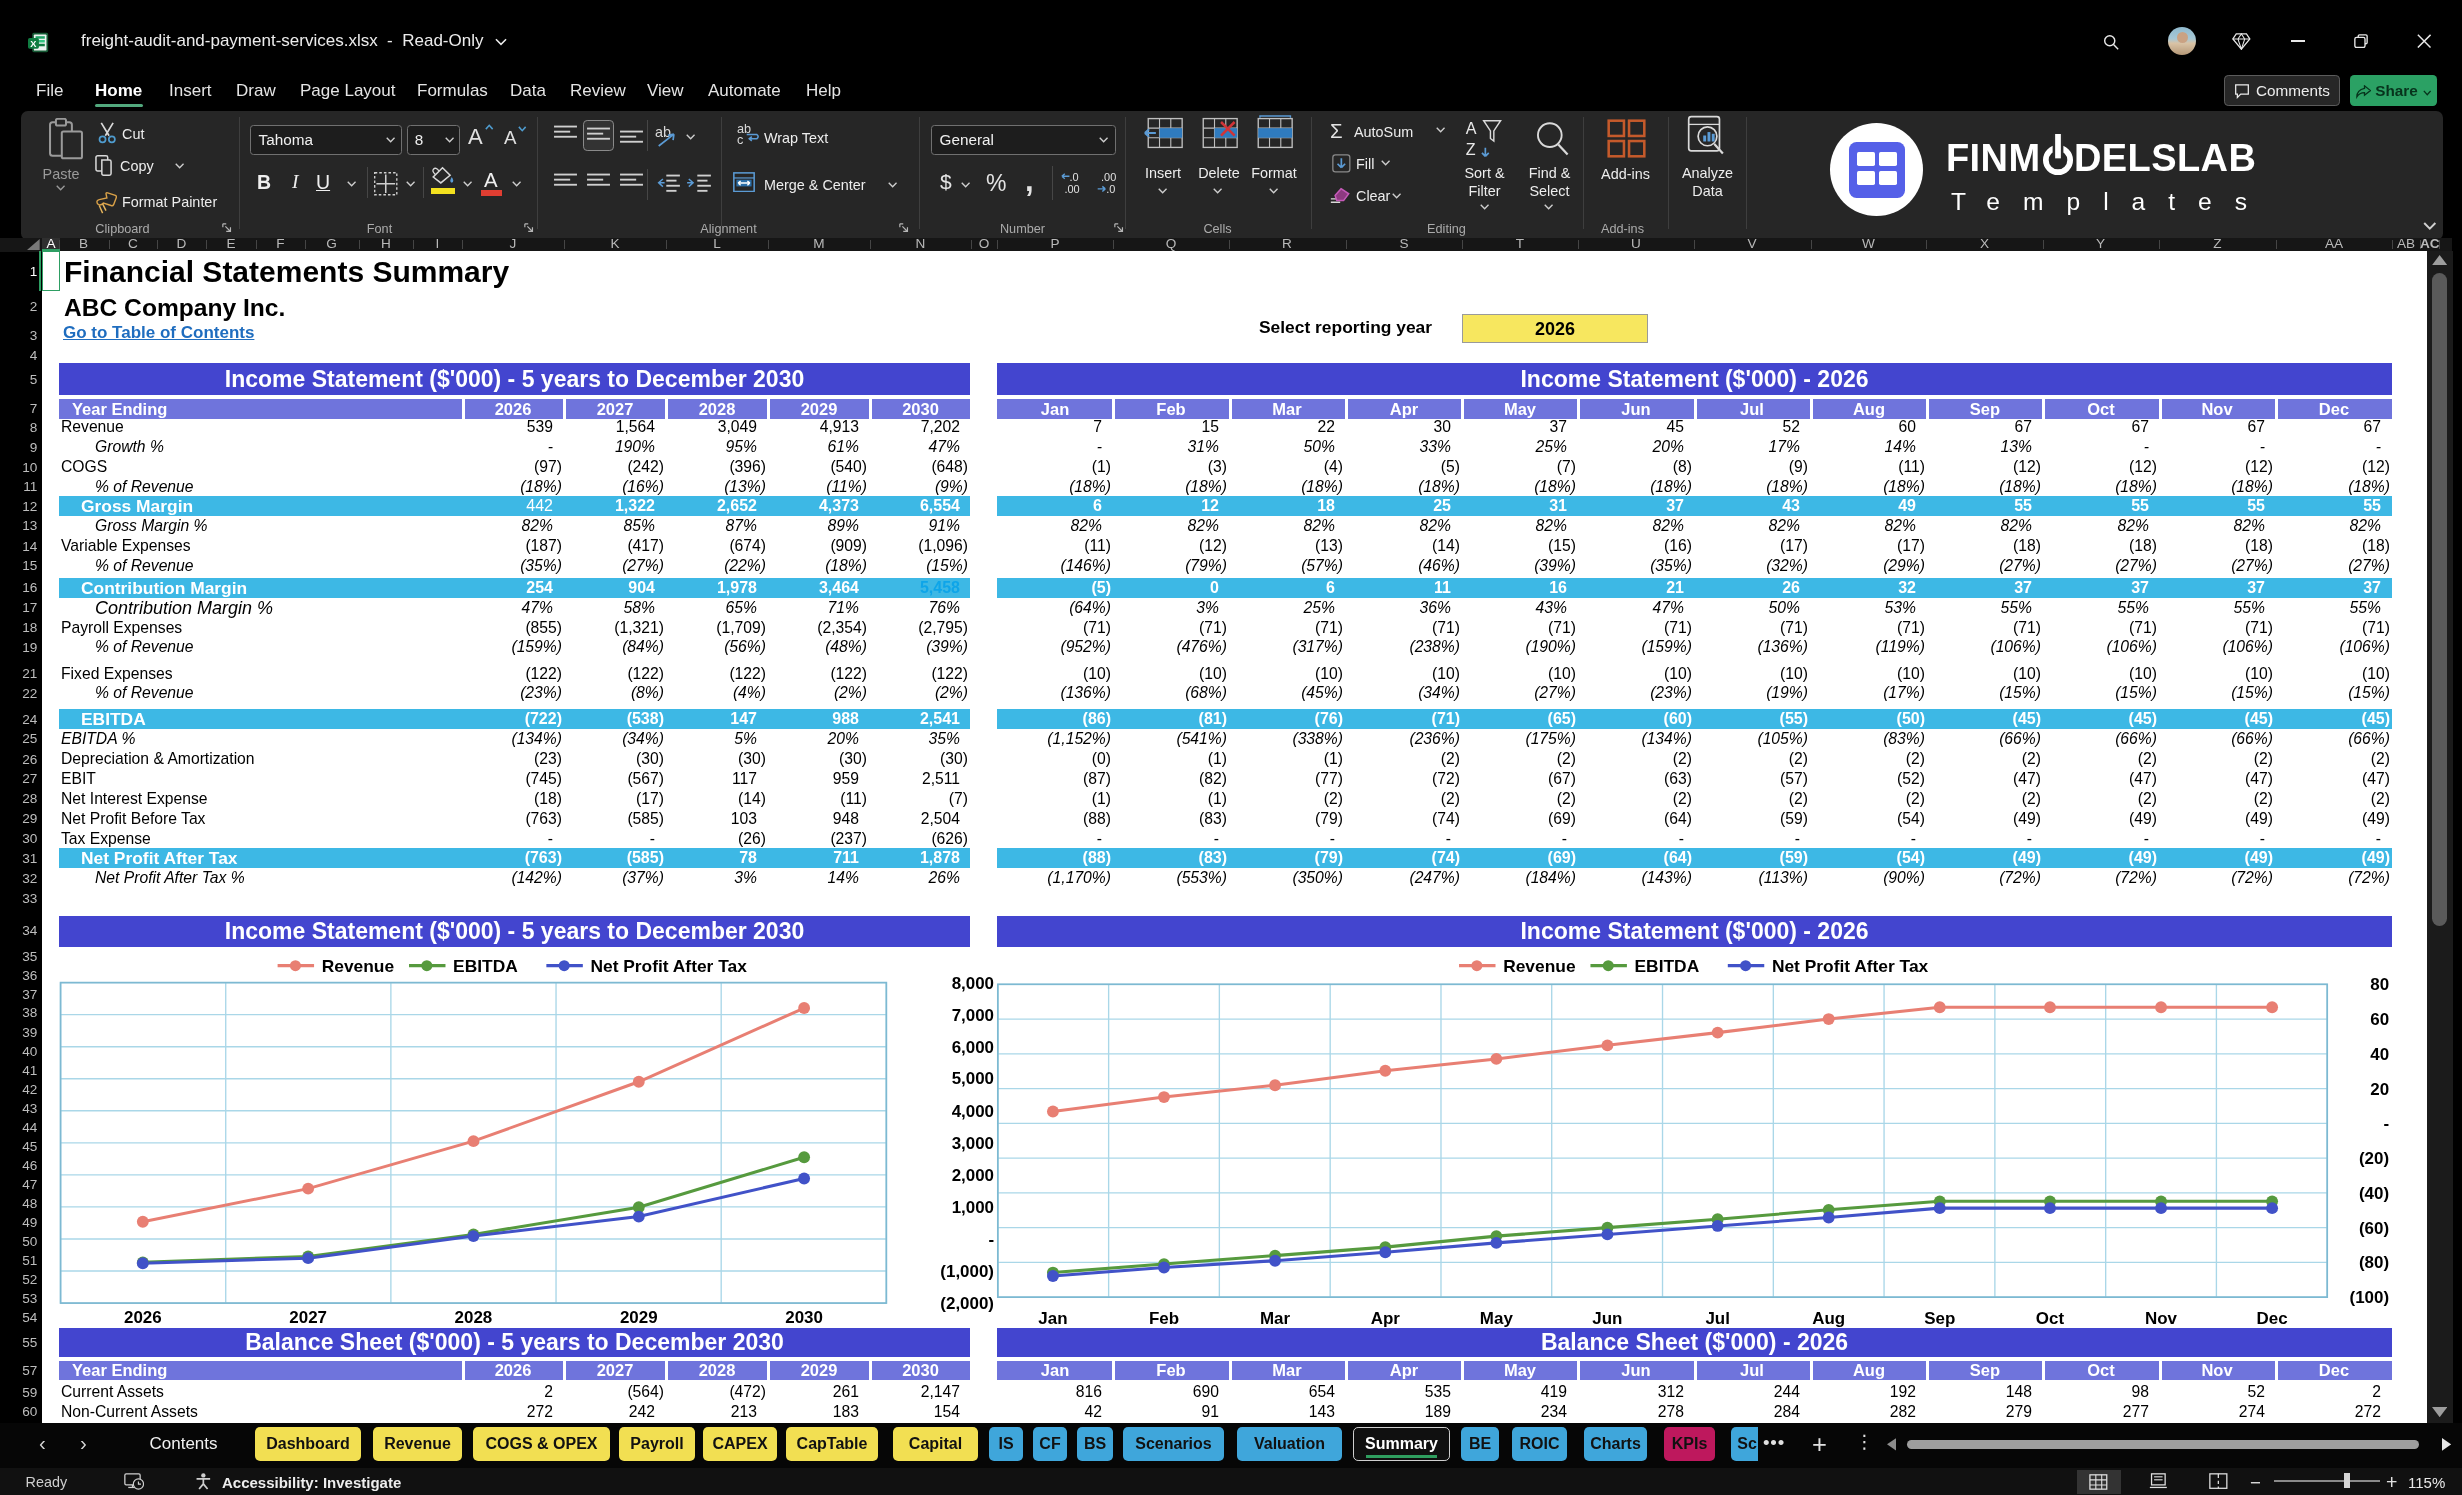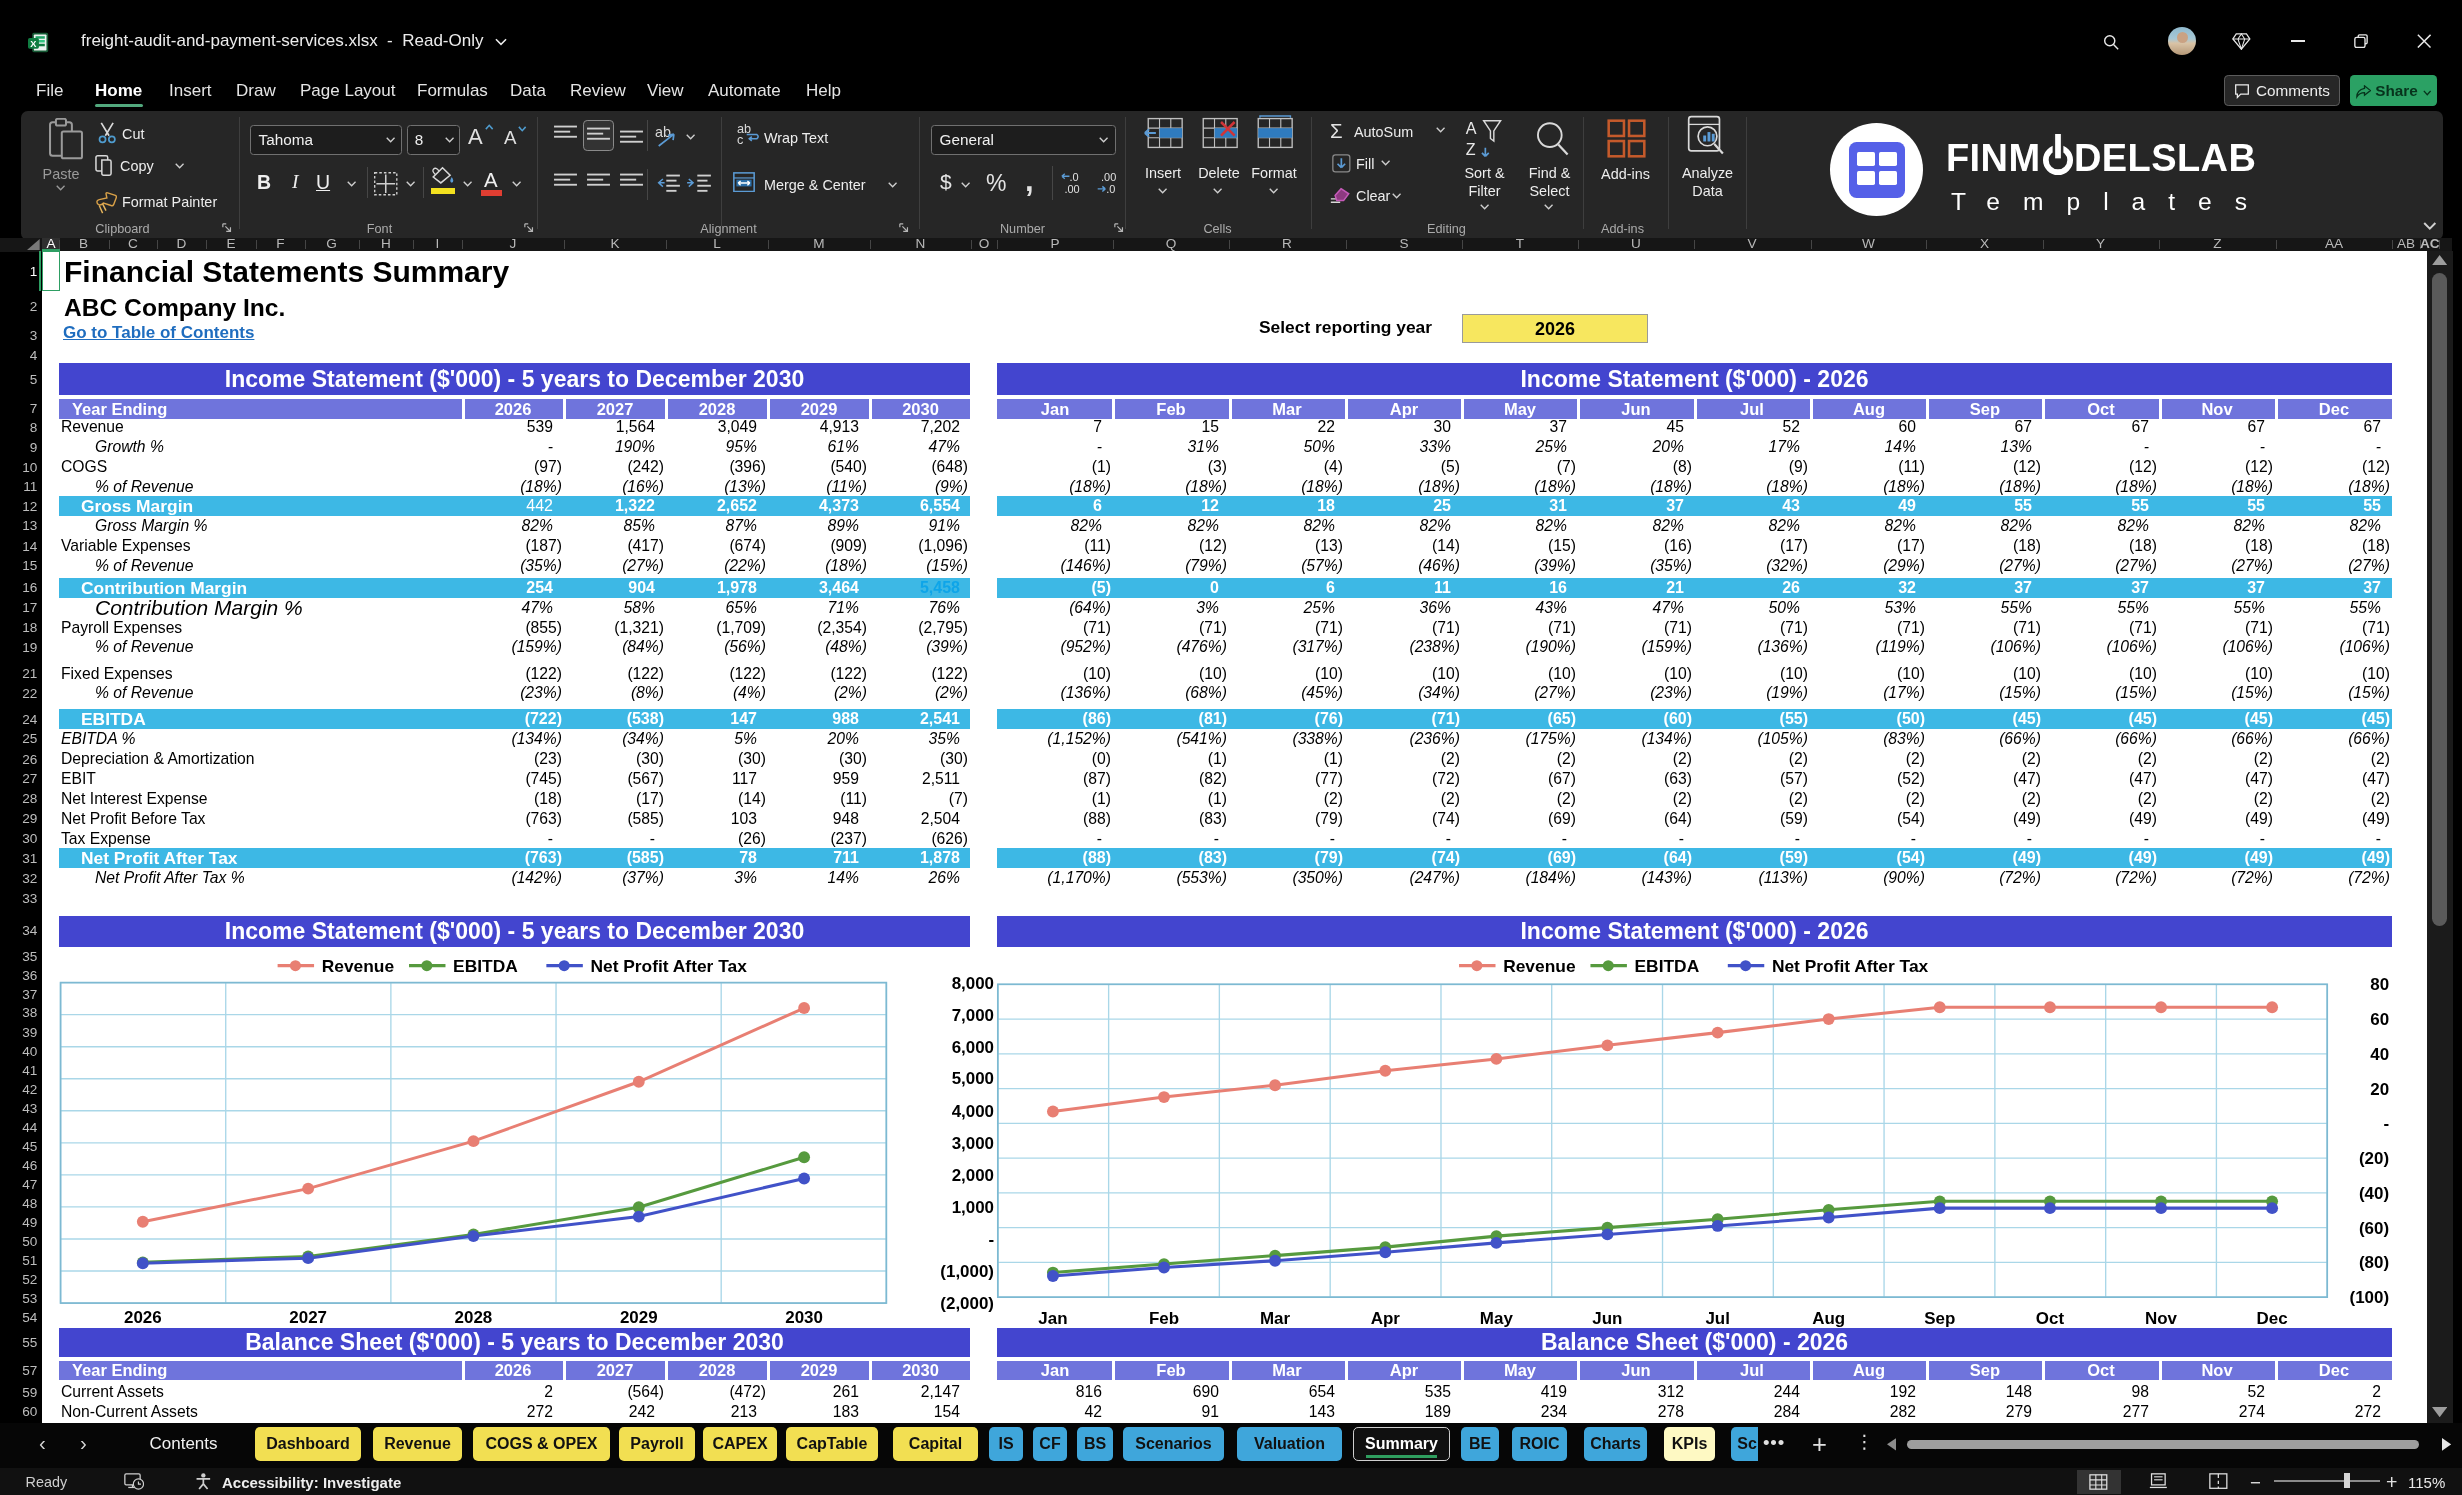--- a/index.html
+++ b/index.html
@@ -698,21 +698,21 @@
 <div class="n" style="left:1233px;top:578px;width:102px;height:20px;line-height:20px;color:#fff;font-weight:bold;font-size:16px">6</div>
 <div class="n" style="left:1349px;top:578px;width:102px;height:20px;line-height:20px;color:#fff;font-weight:bold;font-size:16px">11</div>
 <div class="n" style="left:1465px;top:578px;width:102px;height:20px;line-height:20px;color:#fff;font-weight:bold;font-size:16px">16</div>
 <div class="n" style="left:1582px;top:578px;width:102px;height:20px;line-height:20px;color:#fff;font-weight:bold;font-size:16px">21</div>
 <div class="n" style="left:1698px;top:578px;width:102px;height:20px;line-height:20px;color:#fff;font-weight:bold;font-size:16px">26</div>
 <div class="n" style="left:1814px;top:578px;width:102px;height:20px;line-height:20px;color:#fff;font-weight:bold;font-size:16px">32</div>
 <div class="n" style="left:1930px;top:578px;width:102px;height:20px;line-height:20px;color:#fff;font-weight:bold;font-size:16px">37</div>
 <div class="n" style="left:2047px;top:578px;width:102px;height:20px;line-height:20px;color:#fff;font-weight:bold;font-size:16px">37</div>
 <div class="n" style="left:2163px;top:578px;width:102px;height:20px;line-height:20px;color:#fff;font-weight:bold;font-size:16px">37</div>
 <div class="n" style="left:2279px;top:578px;width:102px;height:20px;line-height:20px;color:#fff;font-weight:bold;font-size:16px">37</div>
-<div class="a i" style="left:95px;top:598px;font-size:21px;color:#000;line-height:20px">Contribution Margin %</div>
+<div class="a i" style="left:95px;top:598px;font-size:18px;color:#000;line-height:20px">Contribution Margin %</div>
 <div class="n i" style="left:451px;top:598px;width:102px;height:20px;line-height:20px">47%</div>
 <div class="n i" style="left:553px;top:598px;width:102px;height:20px;line-height:20px">58%</div>
 <div class="n i" style="left:655px;top:598px;width:102px;height:20px;line-height:20px">65%</div>
 <div class="n i" style="left:757px;top:598px;width:102px;height:20px;line-height:20px">71%</div>
 <div class="n i" style="left:858px;top:598px;width:102px;height:20px;line-height:20px">76%</div>
 <div class="n i" style="left:1009px;top:598px;width:102px;height:20px;line-height:20px">(64%)</div>
 <div class="n i" style="left:1117px;top:598px;width:102px;height:20px;line-height:20px">3%</div>
 <div class="n i" style="left:1233px;top:598px;width:102px;height:20px;line-height:20px">25%</div>
 <div class="n i" style="left:1349px;top:598px;width:102px;height:20px;line-height:20px">36%</div>
 <div class="n i" style="left:1465px;top:598px;width:102px;height:20px;line-height:20px">43%</div>
@@ -1216,21 +1216,21 @@
 <div class="tb" style="left:786px;width:92px;background:#f2df52;overflow:hidden">CapTable</div>
 <div class="tb" style="left:893px;width:85px;background:#f2df52;overflow:hidden">Capital</div>
 <div class="tb" style="left:989px;width:34px;background:#3fa6db;overflow:hidden">IS</div>
 <div class="tb" style="left:1033px;width:34px;background:#3fa6db;overflow:hidden">CF</div>
 <div class="tb" style="left:1077px;width:36px;background:#3fa6db;overflow:hidden">BS</div>
 <div class="tb" style="left:1123px;width:101px;background:#3fa6db;overflow:hidden">Scenarios</div>
 <div class="tb" style="left:1237px;width:105px;background:#3fa6db;overflow:hidden">Valuation</div>
 <div class="tb" style="left:1461px;width:38px;background:#3fa6db;overflow:hidden">BE</div>
 <div class="tb" style="left:1512px;width:55px;background:#3fa6db;overflow:hidden">ROIC</div>
 <div class="tb" style="left:1584px;width:63px;background:#3fa6db;overflow:hidden">Charts</div>
-<div class="tb" style="left:1664px;width:51px;background:#fef9c3;overflow:hidden">KPIs</div>
+<div class="tb" style="left:1664px;width:51px;background:#be185d;overflow:hidden">KPIs</div>
 <div class="tb" style="left:1731px;width:32px;background:#3fa6db;overflow:hidden">Sc</div>
 <div class="tb" style="left:1353px;width:97px;background:#101010;border:1.7px solid #cfcfcf;color:#fff;font-weight:bold;line-height:31px">Summary<div style="position:absolute;left:12px;bottom:2.5px;width:71px;height:2.5px;background:#2f9e5f"></div></div>
 <div class="a" style="left:1758px;top:1427px;width:34px;height:34px;background:#060606"></div>
 <div class="a" style="left:1763px;top:1432px;color:#e0e0e0;font-size:18.7px;letter-spacing:0.8px">•••</div>
 <div class="a" style="left:1812px;top:1430px;color:#e0e0e0;font-size:25.5px;font-weight:300">+</div>
 <div class="a" style="left:1855px;top:1431px;color:#e0e0e0;font-size:18.7px">⋮</div>
 <svg class="a" style="left:1887px;top:1438px" width="9.3" height="12.7" viewBox="0 0 11 15">
     <path d="M11 0 L0 7.5 L11 15 Z" fill="#8d8d8d"></path>
   </svg>
 <div class="a" style="left:1907px;top:1440px;width:512px;height:9.3px;background:#9e9e9e;border-radius:5.1px"></div>

